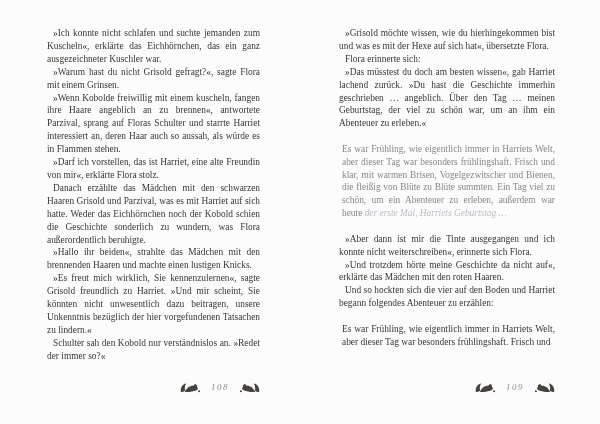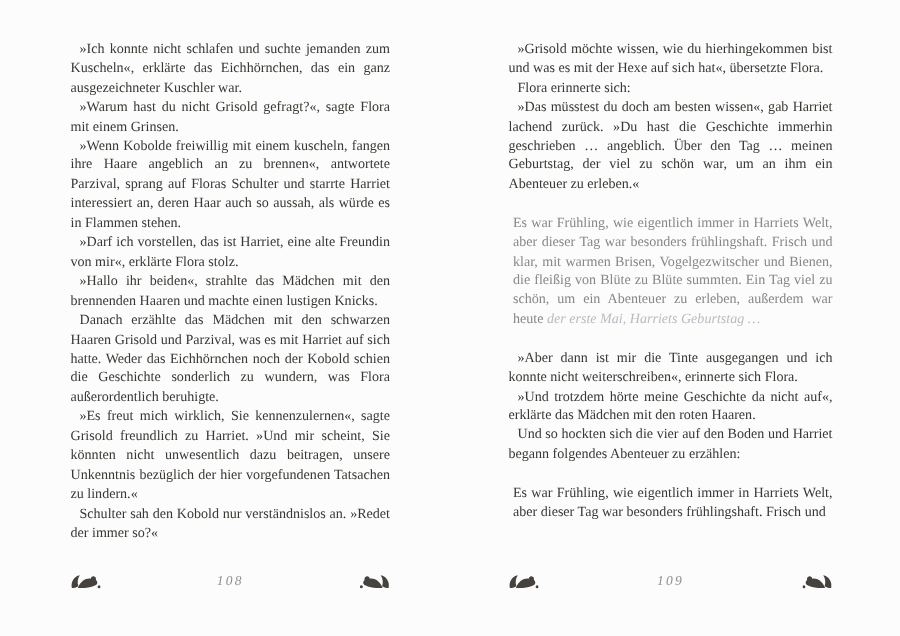--- a/index.html
+++ b/index.html
@@ -54,21 +54,21 @@
     color: var(--text);
     margin-top: 12.5px;
   }
   .fade { color: var(--quote-fade); font-style: italic; }
   .footer {
     position: absolute;
     top: 379px;
     height: 16px;
     display: flex;
     align-items: center;
-    justify-content: space-between;
+    justify-content: flex-end;
     gap: 11px;
   }
   .footer-left  { left: 47px;  width: 213px; }
   .footer-right { left: 339px; width: 216px; }
   .page-number {
     font-style: italic;
     font-size: 9px;
     letter-spacing: 1.5px;
     color: var(--page-number);
   }
@@ -80,22 +80,22 @@
 </head>
 <body>
 
 <div class="spread">
 
   <div class="text-block text-block-left">
       <p class="para normal">»Ich konnte nicht schlafen und suchte jemanden zum Kuscheln«, erklärte das Eichhörnchen, das ein ganz ausgezeichneter Kuschler war.</p>
       <p class="para normal">»Warum hast du nicht Grisold gefragt?«, sagte Flora mit einem Grinsen.</p>
       <p class="para normal">»Wenn Kobolde freiwillig mit einem kuscheln, fangen ihre Haare angeblich an zu brennen«, antwortete Parzival, sprang auf Floras Schulter und starrte Harriet interessiert an, deren Haar auch so aussah, als würde es in Flammen stehen.</p>
       <p class="para normal">»Darf ich vorstellen, das ist Harriet, eine alte Freundin von mir«, erklärte Flora stolz.</p>
+      <p class="para normal">Danach erzählte das Mädchen mit den schwarzen Haaren Grisold und Parzival, was es mit Harriet auf sich hatte. Weder das Eichhörnchen noch der Kobold schien die Geschichte sonderlich zu wundern, was Flora außerordentlich beruhigte.</p>
       <p class="para normal">»Hallo ihr beiden«, strahlte das Mädchen mit den brennenden Haaren und machte einen lustigen Knicks.</p>
-      <p class="para normal">Danach erzählte das Mädchen mit den schwarzen Haaren Grisold und Parzival, was es mit Harriet auf sich hatte. Weder das Eichhörnchen noch der Kobold schien die Geschichte sonderlich zu wundern, was Flora außerordentlich beruhigte.</p>
       <p class="para normal">»Es freut mich wirklich, Sie kennenzulernen«, sagte Grisold freundlich zu Harriet. »Und mir scheint, Sie könnten nicht unwesentlich dazu beitragen, unsere Unkenntnis bezüglich der hier vorgefundenen Tatsachen zu lindern.«</p>
       <p class="para normal">Schulter sah den Kobold nur verständnislos an. »Redet der immer so?«</p>
     </div>
 
   <div class="text-block text-block-right">
       <p class="para normal">»Grisold möchte wissen, wie du hierhingekommen bist und was es mit der Hexe auf sich hat«, übersetzte Flora.</p>
       <p class="para normal">Flora erinnerte sich:</p>
       <p class="para normal">»Das müsstest du doch am besten wissen«, gab Harriet lachend zurück. »Du hast die Geschichte immerhin geschrieben … angeblich. Über den Tag … meinen Geburtstag, der viel zu schön war, um an ihm ein Abenteuer zu erleben.«</p>
       <p class="para quote-gray">Es war Frühling, wie eigentlich immer in Harriets Welt, aber dieser Tag war besonders frühlingshaft. Frisch und klar, mit warmen Brisen, Vogelgezwitscher und Bienen, die fleißig von Blüte zu Blüte summten. Ein Tag viel zu schön, um ein Abenteuer zu erleben, außerdem war heute <span class="fade">der erste Mai, Harriets Geburtstag …</span></p>
       <p class="para normal">»Aber dann ist mir die Tinte ausgegangen und ich konnte nicht weiterschreiben«, erinnerte sich Flora.</p>

